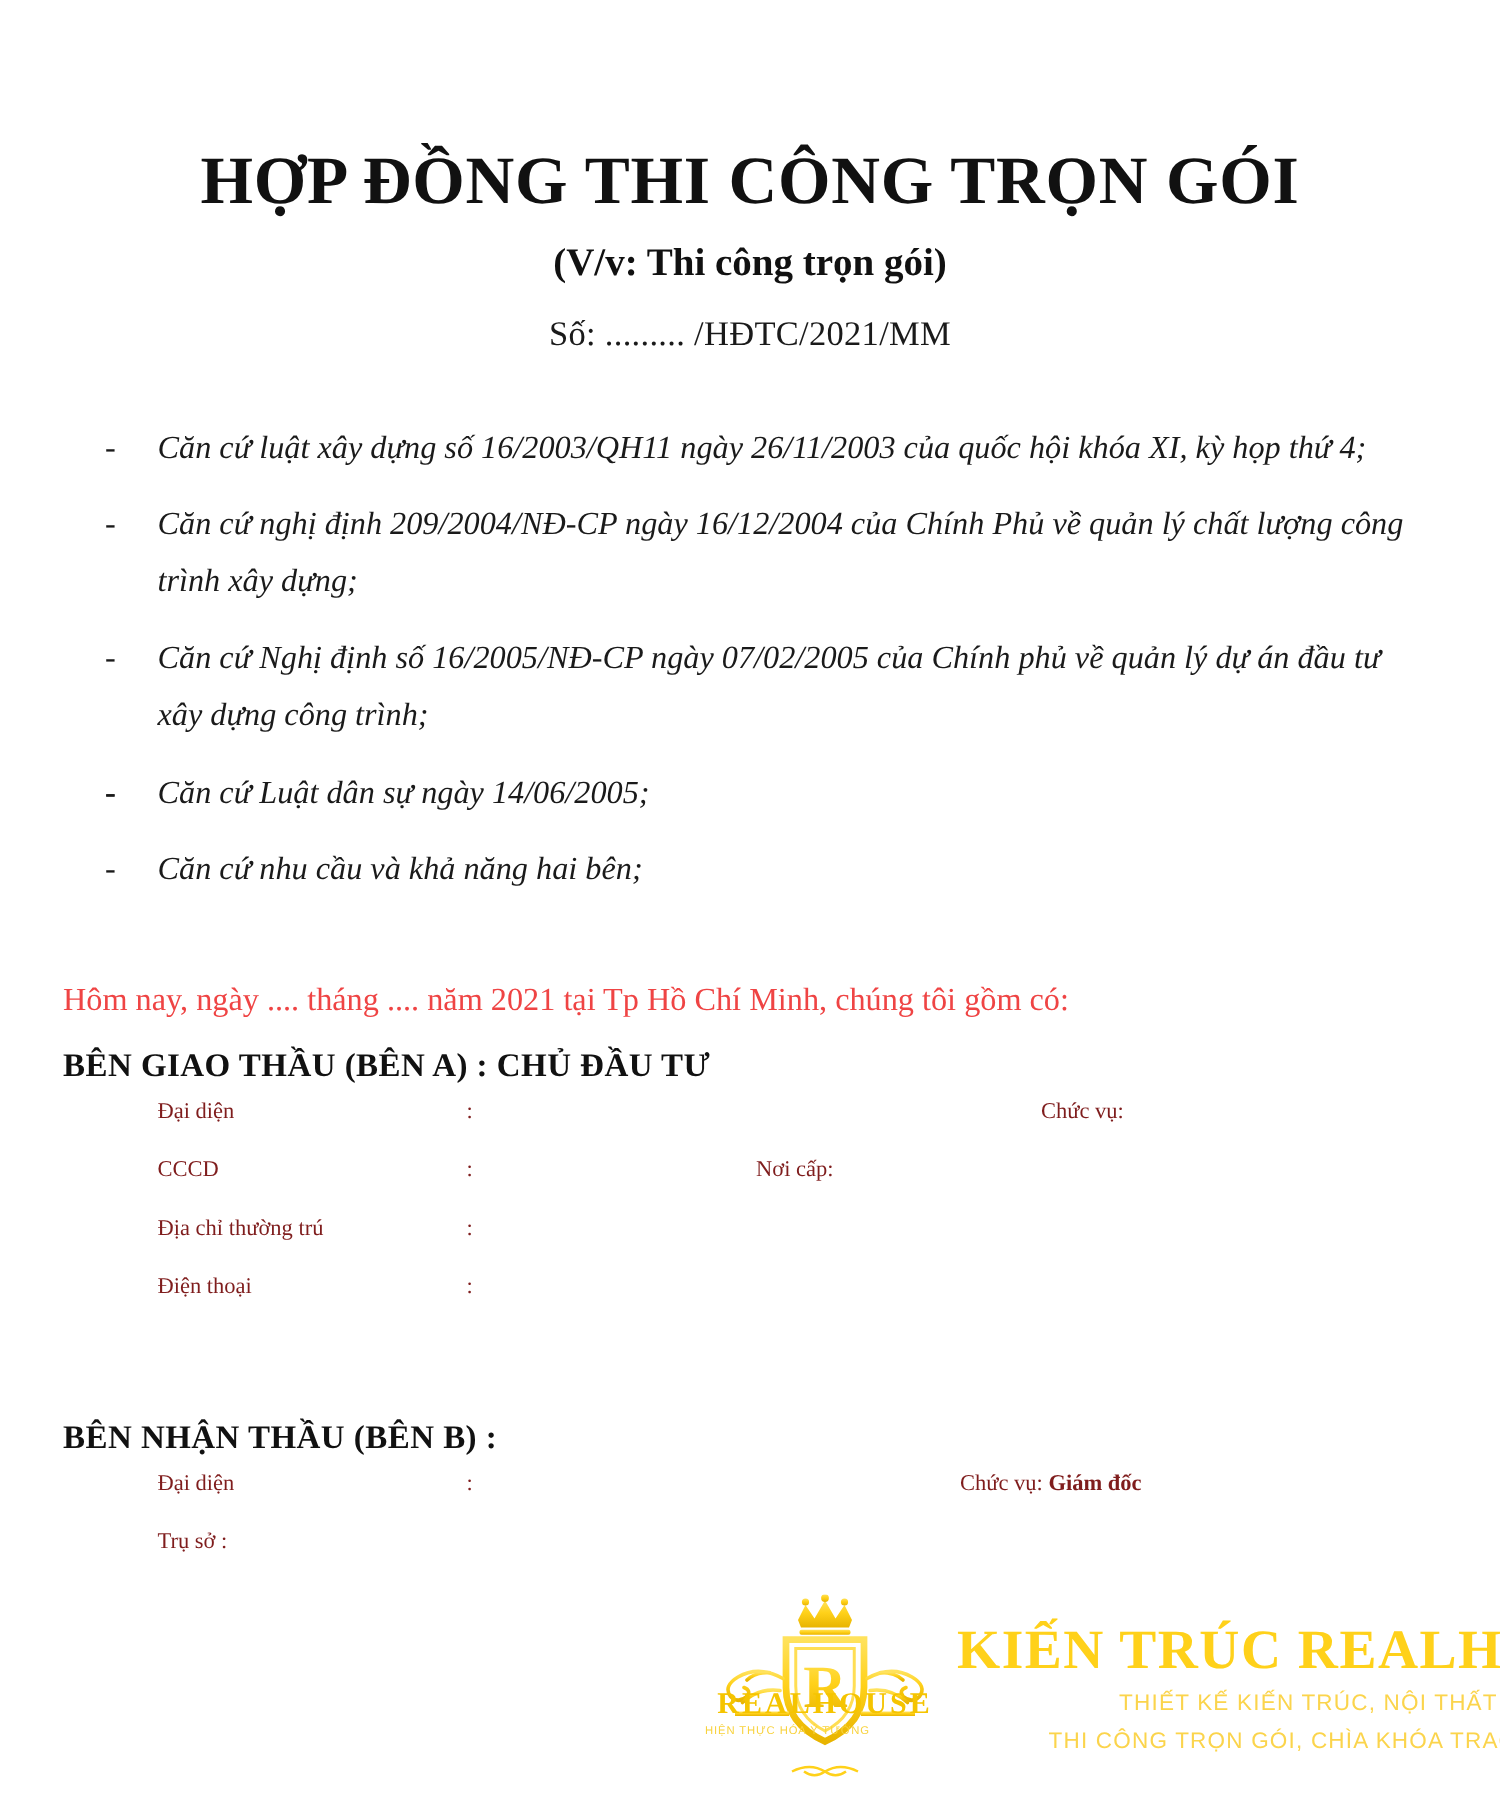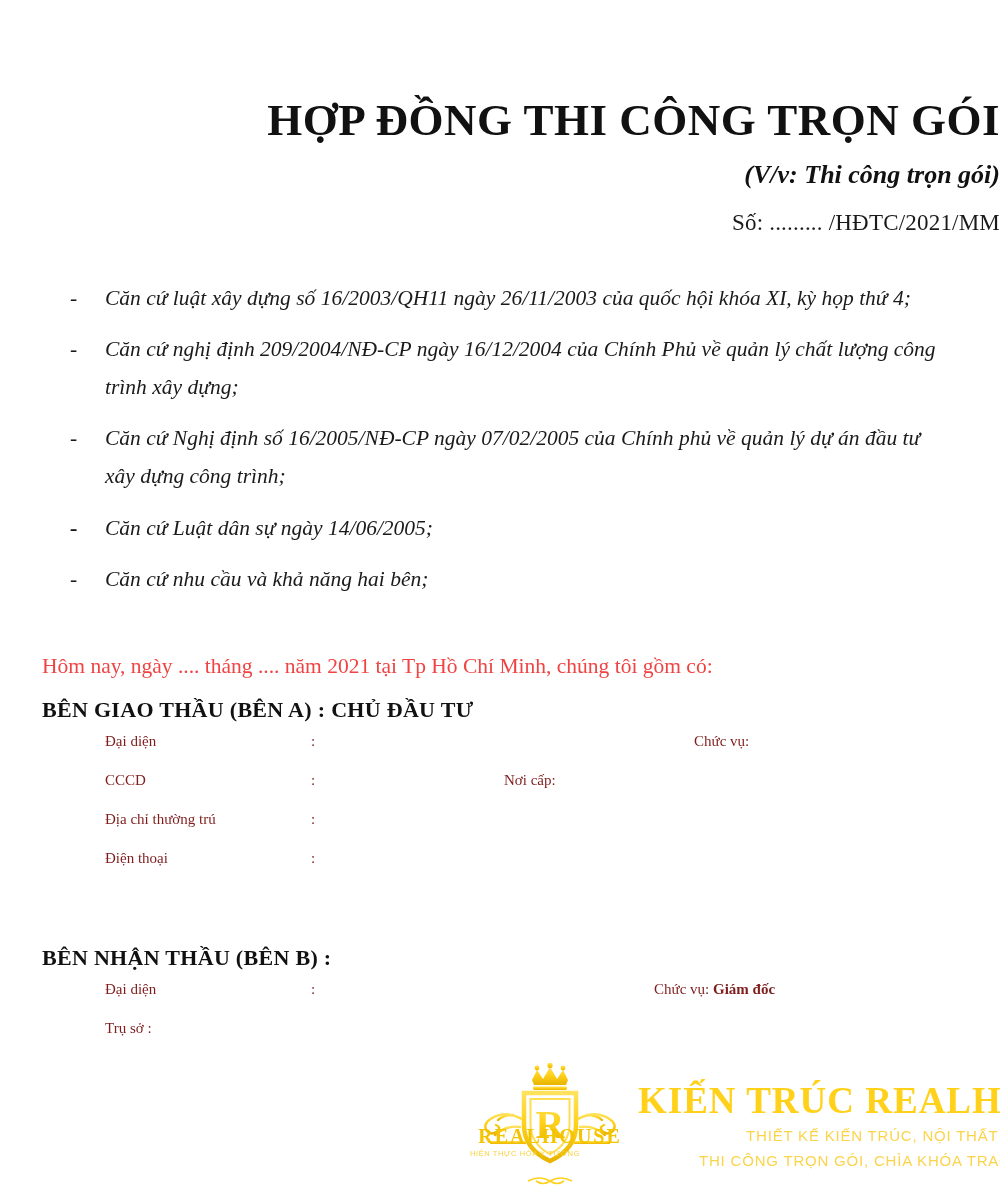--- a/index.html
+++ b/index.html
@@ -20,35 +20,34 @@
 
   .page {
     position: relative;
     width: 1000px;
     height: 1200px;
   }
 
   
   .title-block {
     padding-top: 96px;
-    text-align: right;
+    text-align: center;
   }
   .doc-title {
     font-family: "Liberation Serif", "DejaVu Serif", serif;
     font-size: 45px;
     font-weight: bold;
     letter-spacing: 0.5px;
     color: #111111;
     margin: 0;
     line-height: 1.1;
   }
   .doc-subtitle {
     font-size: 26px;
     font-weight: bold;
-    font-style: italic;
     margin: 14px 0 0 0;
     color: #111111;
   }
   .doc-number {
     font-size: 23px;
     margin: 20px 0 0 0;
     color: #1a1a1a;
     letter-spacing: 0.2px;
   }
 
@@ -128,21 +127,21 @@
     top: 0;
     white-space: nowrap;
   }
   .field-extra {
     position: absolute;
     top: 0;
     white-space: nowrap;
   }
   .field-extra.pos-chuc-vu { left: 694px; }
   .field-extra.pos-noi-cap { left: 504px; }
-  .field-extra.pos-chuc-vu-b { left: 640px; margin-left: 14px; }
+  .field-extra.pos-chuc-vu-b { left: 640px; }
   .field-extra b { font-weight: bold; }
 
   
   .logo-block {
     position: absolute;
     left: 470px;
     bottom: 8px;
     width: 530px;
     height: 130px;
     display: flex;

